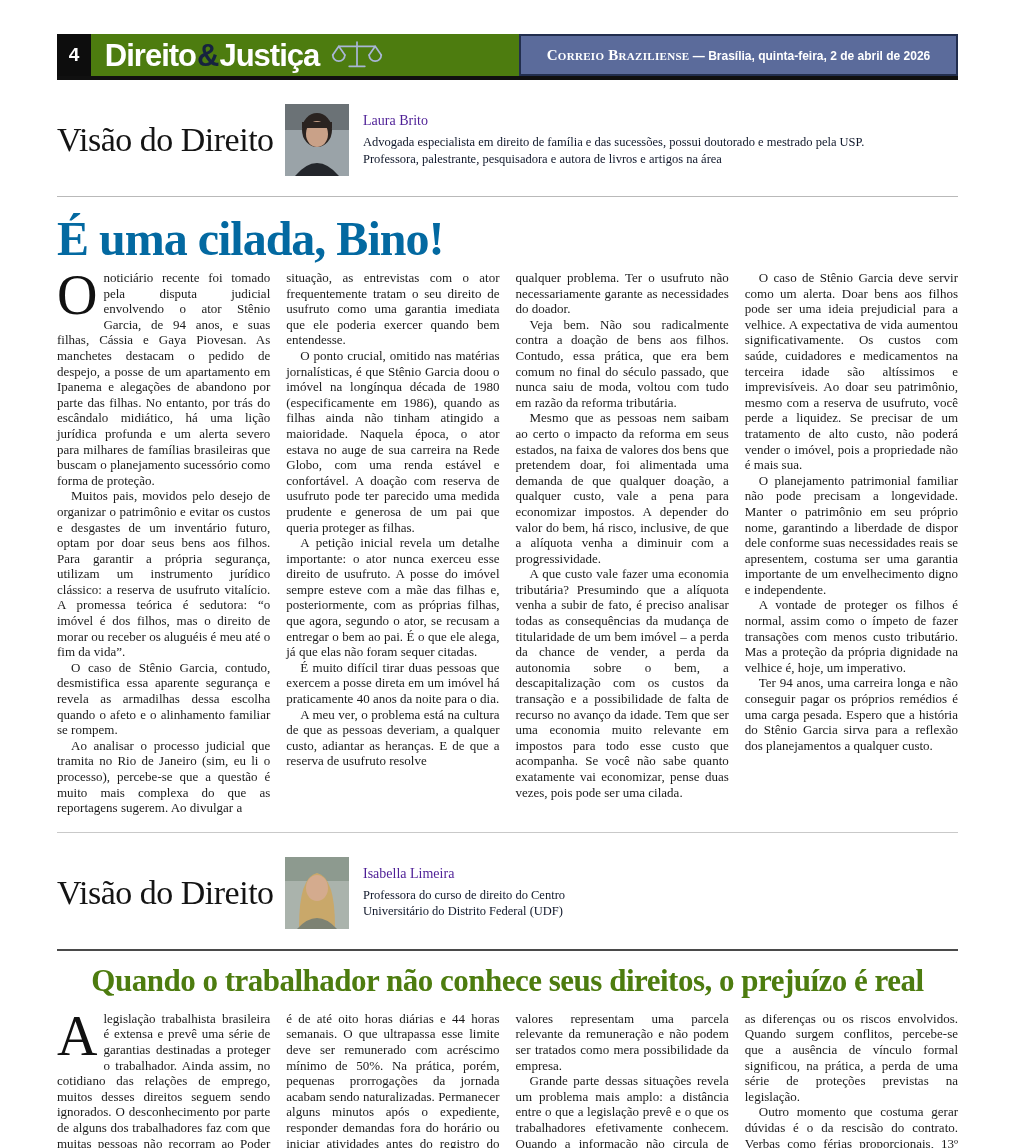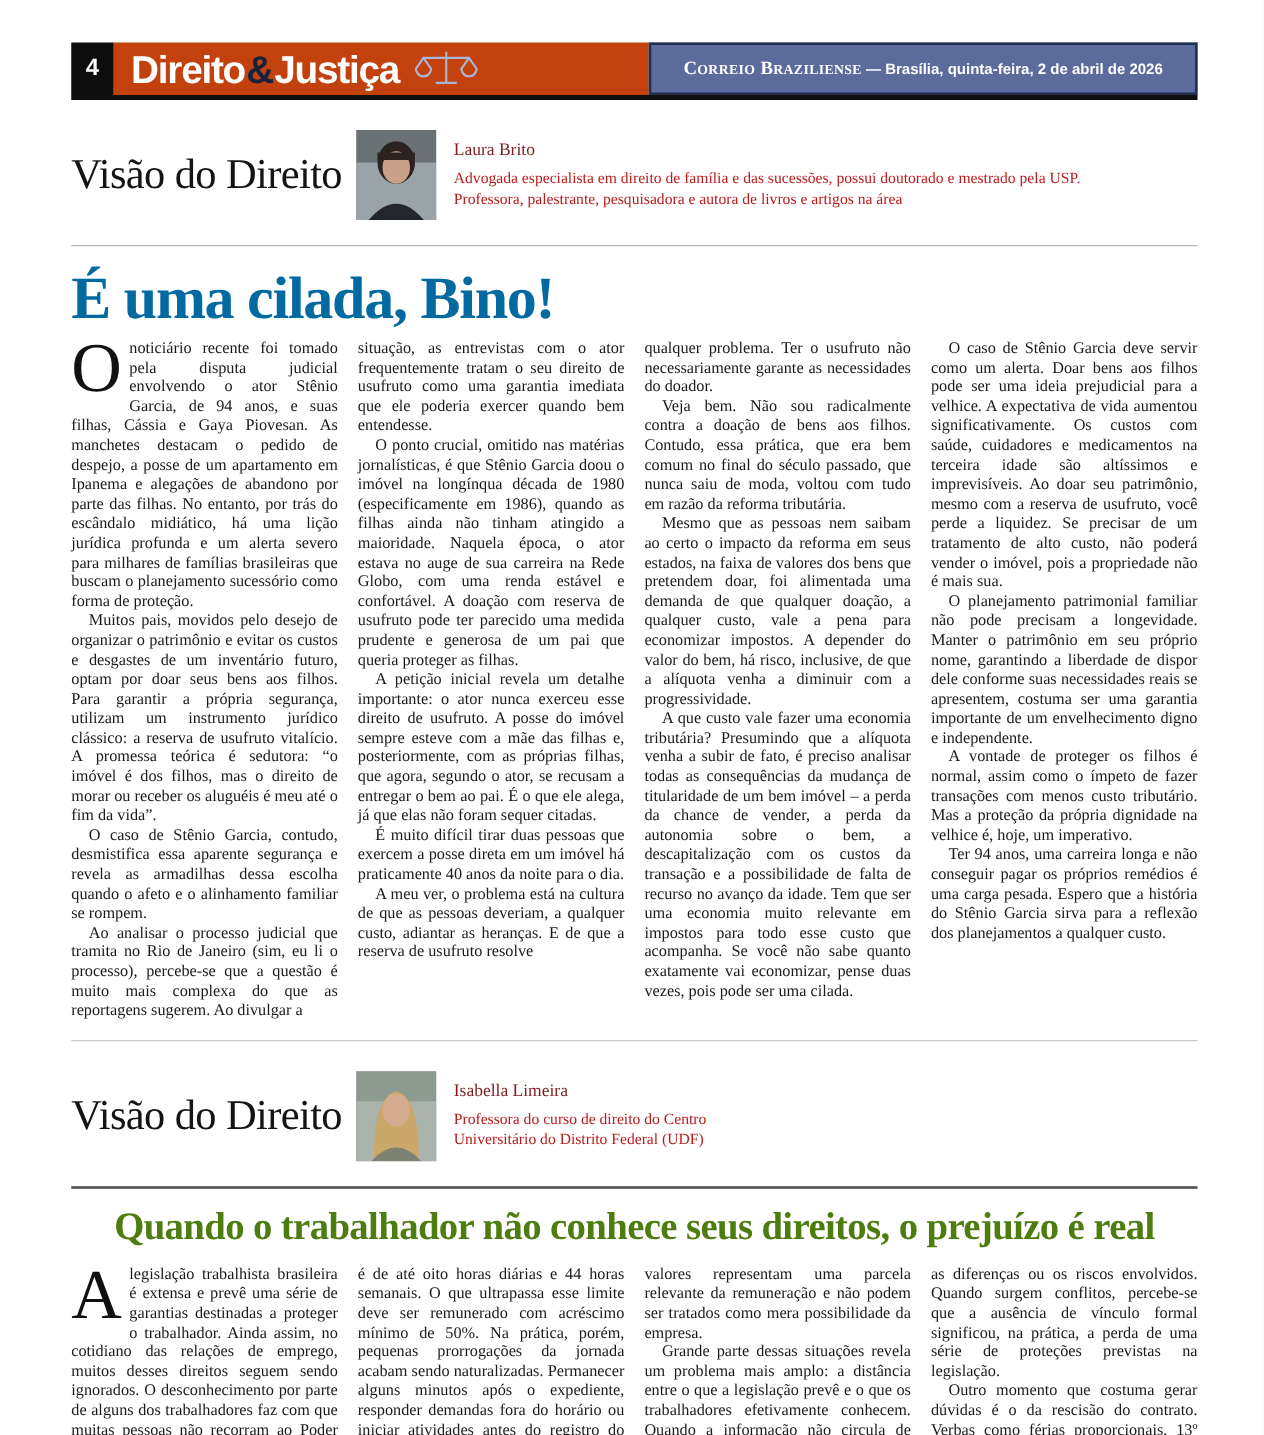--- a/index.html
+++ b/index.html
@@ -3,43 +3,43 @@
 <meta charset="utf-8">
 <style>
   html,body{margin:0;padding:0;background:#f3f3f1;}
   body{width:1011px;height:1148px;font-family:"Liberation Serif",serif;color:#1a1a1a;}
   .sheet{width:1011px;height:1148px;background:#fff;box-sizing:border-box;padding:34px 53px 0 57px;overflow:hidden;}
 
   
   .header-row{display:flex;align-items:stretch;height:42px;}
   .page-num{width:35px;background:#0d0d0d;color:#fff;display:flex;align-items:center;justify-content:center;
             font-family:"Liberation Sans",sans-serif;font-weight:bold;font-size:19px;}
-  .banner{width:442px;background:#c2410c;display:flex;align-items:center;padding:0 10px 0 14px;box-sizing:border-box;}
+  .banner{width:442px;background:#4d7c0f;display:flex;align-items:center;padding:0 10px 0 14px;box-sizing:border-box;}
   .banner-title{font-family:"Liberation Sans",sans-serif;font-weight:bold;font-size:31px;letter-spacing:-1px;line-height:1;
                 display:flex;align-items:baseline;}
   .bt-white{color:#ffffff;}
   .bt-amp{color:#16233f;padding:0 1px;}
   .banner-scales{margin-left:12px;display:flex;align-items:center;}
   .head-gap{flex:1;background:#fff;}
   .masthead-box{width:454px;background:#5b6b9b;border:2px solid #222e4e;box-sizing:border-box;
                 display:flex;align-items:center;justify-content:center;color:#fff;}
   .masthead-inner{font-size:13px;white-space:nowrap;}
   .masthead-name{font-weight:bold;font-variant:small-caps;font-size:15px;letter-spacing:.3px;}
   .masthead-date{font-family:"Liberation Sans",sans-serif;font-weight:bold;font-size:12px;}
   .black-rule{height:4px;background:#101010;}
 
   
   .strip{display:flex;align-items:center;margin-top:24px;padding-bottom:20px;}
   .strip-1{border-bottom:1px solid #b9b9b9;}
   .strip-2{border-bottom:2px solid #4a4a4a;}
   .kicker{flex:0 0 228px;font-size:34px;letter-spacing:-.5px;color:#141414;}
   .photo{flex:0 0 64px;height:72px;margin-right:14px;overflow:hidden;background:#888;}
   .photo svg{display:block;}
-  .author-name{font-size:14px;color:#7f1d1d;margin-bottom:5px;}
-  .author-bio{font-size:12.5px;line-height:1.32;color:#b91c1c;}
+  .author-name{font-size:14px;color:#4c1d95;margin-bottom:5px;}
+  .author-bio{font-size:12.5px;line-height:1.32;color:#0f172a;}
   .bio-wide{max-width:505px;}
   .bio-narrow{max-width:238px;}
 
   
   .headline-1{font-size:48px;font-weight:bold;text-align:left;letter-spacing:-1px;margin:14px 0 4px;color:#0369a1;}
   .headline-2{font-size:31px;font-weight:bold;text-align:center;letter-spacing:-.5px;margin:12px 0 12px;color:#4d7c0f;}
 
   
   .cols{display:flex;gap:16px;}
   .col{flex:1 1 0;text-align:justify;font-size:13px;line-height:15.6px;hyphens:auto;-webkit-hyphens:auto;}

